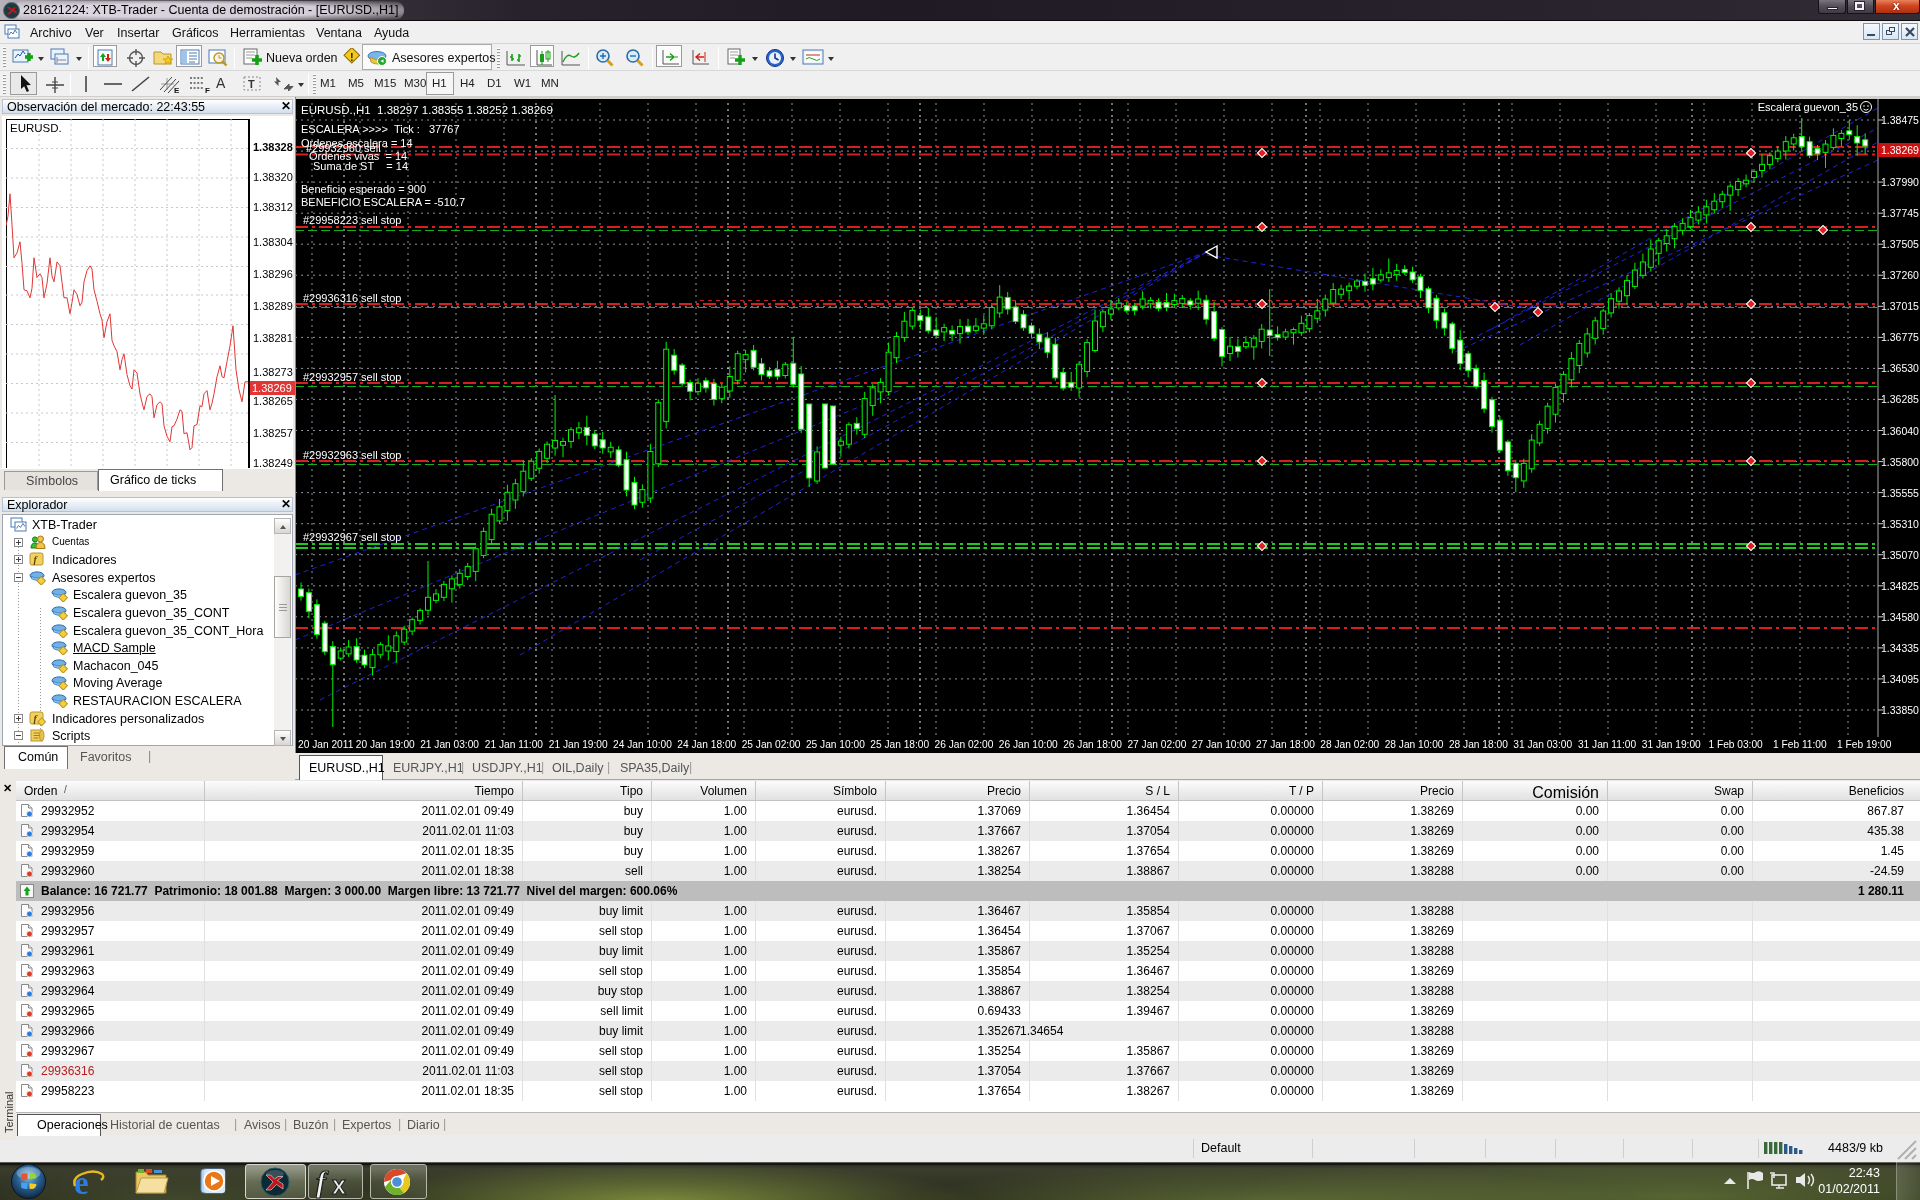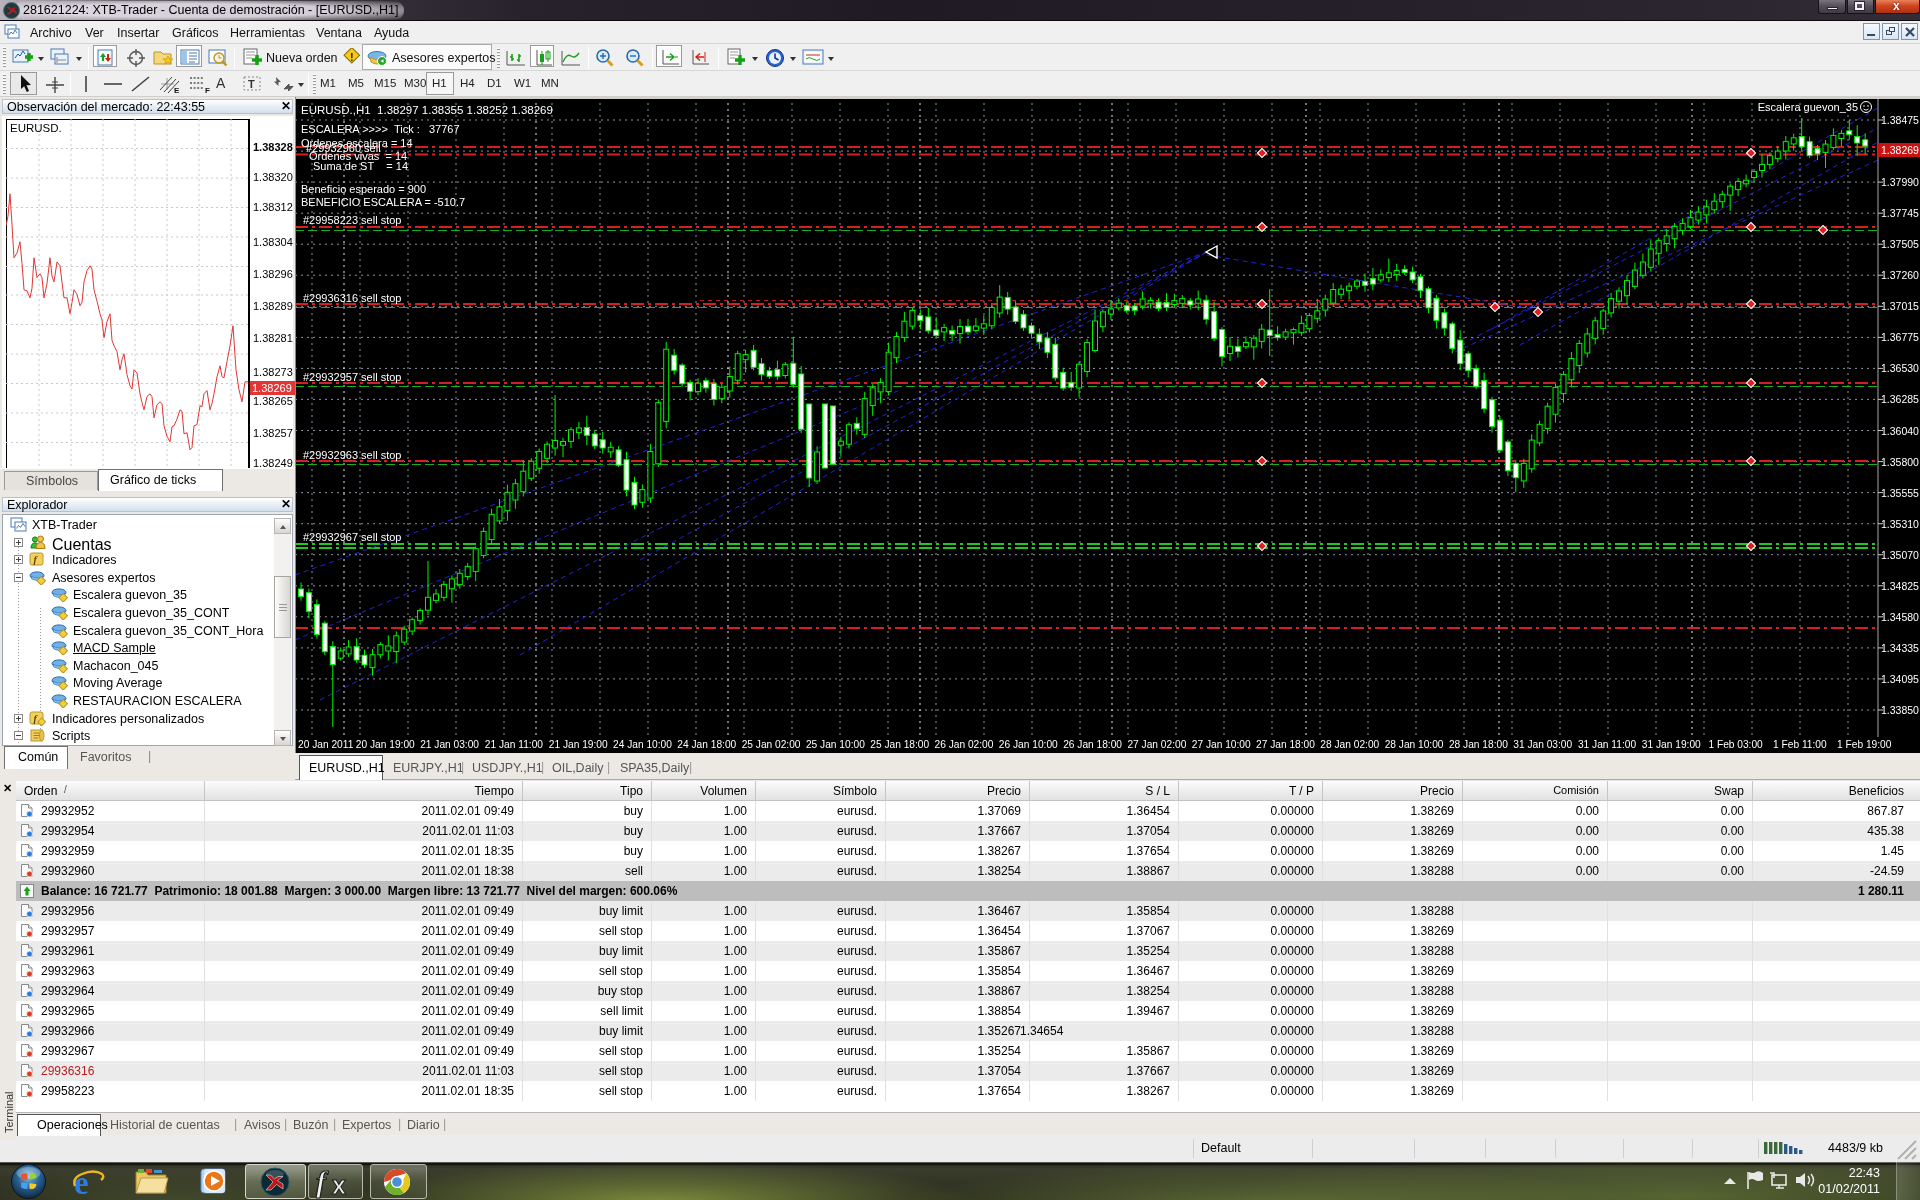--- a/index.html
+++ b/index.html
@@ -316,21 +316,21 @@
       <rect x=".5" y=".5" width="8" height="8" fill="#fff" stroke="#888"></rect>
       <path d="M2 4.5 h5" stroke="#444"></path>
       <path d="M4.5 2 v5" stroke="#444"></path>
     </svg>
     <svg class="abs" style="left:29px;top:534.6px" width="18" height="15" viewBox="0 0 18 15">
       <circle cx="6" cy="4.5" r="2.6" fill="#35c035" stroke="#1a7a1a"></circle>
       <path d="M2 13 q0-5 4-5 t4 5z" fill="#35c035" stroke="#1a7a1a"></path>
       <circle cx="11.5" cy="4" r="3" fill="#f2c24a" stroke="#a87a14"></circle>
       <path d="M7 13.5 q0-6 4.5-6 t4.5 6z" fill="#f2c24a" stroke="#a87a14"></path>
     </svg>
-    <div class="tx" style="left:52px;top:535.6px;font-size:16px;color:#000;">Cuentas</div>
+    <div class="tx" style="left:52px;top:535.6px;font-size:10px;color:#000;">Cuentas</div>
     <svg class="abs" style="left:14px;top:555.2px" width="9" height="9" viewBox="0 0 9 9">
       <rect x=".5" y=".5" width="8" height="8" fill="#fff" stroke="#888"></rect>
       <path d="M2 4.5 h5" stroke="#444"></path>
       <path d="M4.5 2 v5" stroke="#444"></path>
     </svg>
     <svg class="abs" style="left:29px;top:552.2px" width="17" height="15" viewBox="0 0 17 15">
       <rect x="1" y="1" width="13" height="12" rx="2" fill="#f2d060" stroke="#b8962a"></rect>
       <text x="4.5" y="11" font-size="10" font-style="italic" font-weight="bold" fill="#5a4200" font-family="Liberation Serif">f</text>
     </svg>
     <div class="tx" style="left:52px;top:553.2px;font-size:12.5px;color:#000;">Indicadores</div>
@@ -1076,21 +1076,21 @@
     <div class="tx" style="left:24px;top:784px;font-size:12px;color:#000;">Orden</div>
     <div class="tx" style="left:64px;top:784px;font-size:10px;color:#555;">/</div>
     <div class="tx" style="left:364px;top:784px;width:150px;text-align:right;font-size:12px;color:#000;">Tiempo</div>
     <div class="tx" style="left:493px;top:784px;width:150px;text-align:right;font-size:12px;color:#000;">Tipo</div>
     <div class="tx" style="left:597px;top:784px;width:150px;text-align:right;font-size:12px;color:#000;">Volumen</div>
     <div class="tx" style="left:727px;top:784px;width:150px;text-align:right;font-size:12px;color:#000;">Símbolo</div>
     <div class="tx" style="left:871px;top:784px;width:150px;text-align:right;font-size:12px;color:#000;">Precio</div>
     <div class="tx" style="left:1020px;top:784px;width:150px;text-align:right;font-size:12px;color:#000;">S / L</div>
     <div class="tx" style="left:1164px;top:784px;width:150px;text-align:right;font-size:12px;color:#000;">T / P</div>
     <div class="tx" style="left:1304px;top:784px;width:150px;text-align:right;font-size:12px;color:#000;">Precio</div>
-    <div class="tx" style="left:1449px;top:784px;width:150px;text-align:right;font-size:11px;color:#000;">Comisión</div>
+    <div class="tx" style="left:1449px;top:784px;width:150px;text-align:right;font-size:16px;color:#000;">Comisión</div>
     <div class="tx" style="left:1594px;top:784px;width:150px;text-align:right;font-size:12px;color:#000;">Swap</div>
     <div class="tx" style="left:1754px;top:784px;width:150px;text-align:right;font-size:12px;color:#000;">Beneficios</div>
     <div class="abs" style="left:204px;top:781px;width:1px;height:19px;background:#c5c5c5;"></div>
     <div class="abs" style="left:522px;top:781px;width:1px;height:19px;background:#c5c5c5;"></div>
     <div class="abs" style="left:651px;top:781px;width:1px;height:19px;background:#c5c5c5;"></div>
     <div class="abs" style="left:755px;top:781px;width:1px;height:19px;background:#c5c5c5;"></div>
     <div class="abs" style="left:885px;top:781px;width:1px;height:19px;background:#c5c5c5;"></div>
     <div class="abs" style="left:1029px;top:781px;width:1px;height:19px;background:#c5c5c5;"></div>
     <div class="abs" style="left:1178px;top:781px;width:1px;height:19px;background:#c5c5c5;"></div>
     <div class="abs" style="left:1322px;top:781px;width:1px;height:19px;background:#c5c5c5;"></div>
@@ -1365,21 +1365,21 @@
     <svg class="abs" style="left:20px;top:1003px" width="14" height="15" viewBox="0 0 14 15">
       <path d="M1.5 1.5 h7 l3.5 3.5 v8.5 h-10.5z" fill="#fdfdfd" stroke="#8a8a8a"></path>
       <path d="M8.5 1.5 v3.5 h3.5" fill="#e8e8e8" stroke="#8a8a8a"></path>
       <circle cx="9.5" cy="11" r="3" fill="#e03c20" stroke="#fff" stroke-width=".8"></circle>
     </svg>
     <div class="tx" style="left:41px;top:1004px;font-size:12px;color:#000;">29932965</div>
     <div class="tx" style="left:364px;top:1004px;width:150px;text-align:right;font-size:12px;color:#000;">2011.02.01 09:49</div>
     <div class="tx" style="left:493px;top:1004px;width:150px;text-align:right;font-size:12px;color:#000;">sell limit</div>
     <div class="tx" style="left:597px;top:1004px;width:150px;text-align:right;font-size:12px;color:#000;">1.00</div>
     <div class="tx" style="left:727px;top:1004px;width:150px;text-align:right;font-size:12px;color:#000;">eurusd.</div>
-    <div class="tx" style="left:871px;top:1004px;width:150px;text-align:right;font-size:12px;color:#000;">1.38854</div>
+    <div class="tx" style="left:871px;top:1004px;width:150px;text-align:right;font-size:12px;color:#000;">0.69433</div>
     <div class="tx" style="left:1020px;top:1004px;width:150px;text-align:right;font-size:12px;color:#000;">1.39467</div>
     <div class="tx" style="left:1164px;top:1004px;width:150px;text-align:right;font-size:12px;color:#000;">0.00000</div>
     <div class="tx" style="left:1304px;top:1004px;width:150px;text-align:right;font-size:12px;color:#000;">1.38269</div>
     <div class="abs" style="left:16px;top:1021px;width:1904px;height:20px;background:#ebebeb;"></div>
     <div class="abs" style="left:204px;top:1021px;width:1px;height:20px;background:#e0e0e0;"></div>
     <div class="abs" style="left:522px;top:1021px;width:1px;height:20px;background:#e0e0e0;"></div>
     <div class="abs" style="left:651px;top:1021px;width:1px;height:20px;background:#e0e0e0;"></div>
     <div class="abs" style="left:755px;top:1021px;width:1px;height:20px;background:#e0e0e0;"></div>
     <div class="abs" style="left:885px;top:1021px;width:1px;height:20px;background:#e0e0e0;"></div>
     <div class="abs" style="left:1029px;top:1021px;width:1px;height:20px;background:#e0e0e0;"></div>

